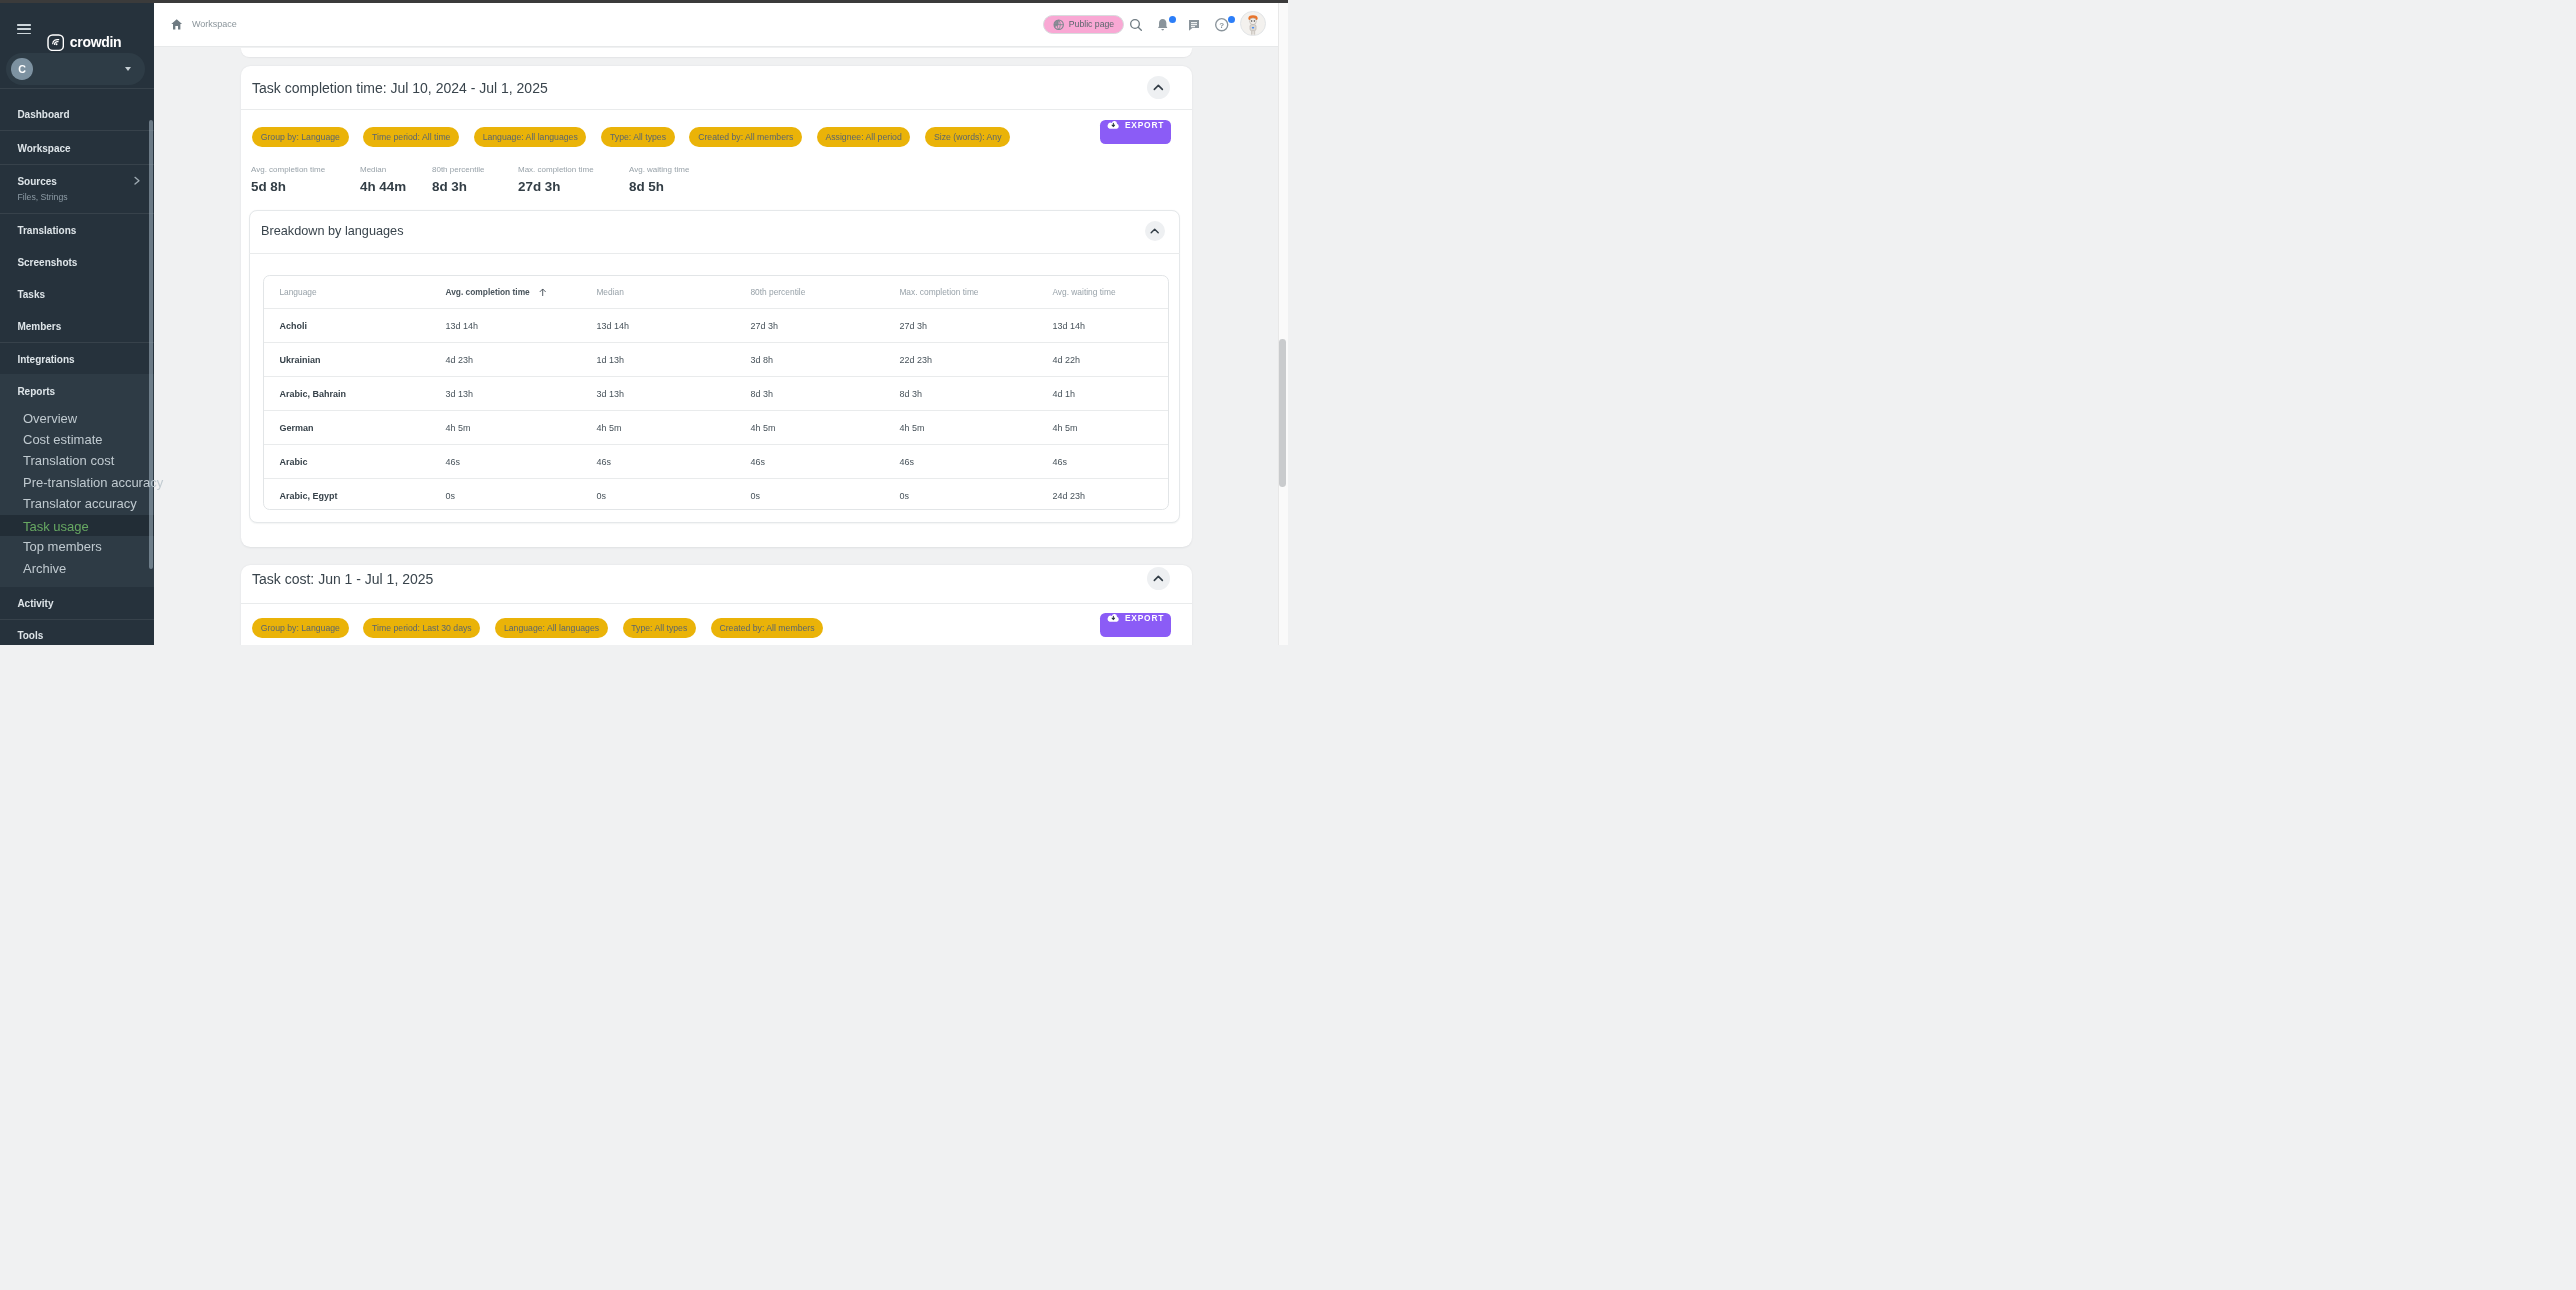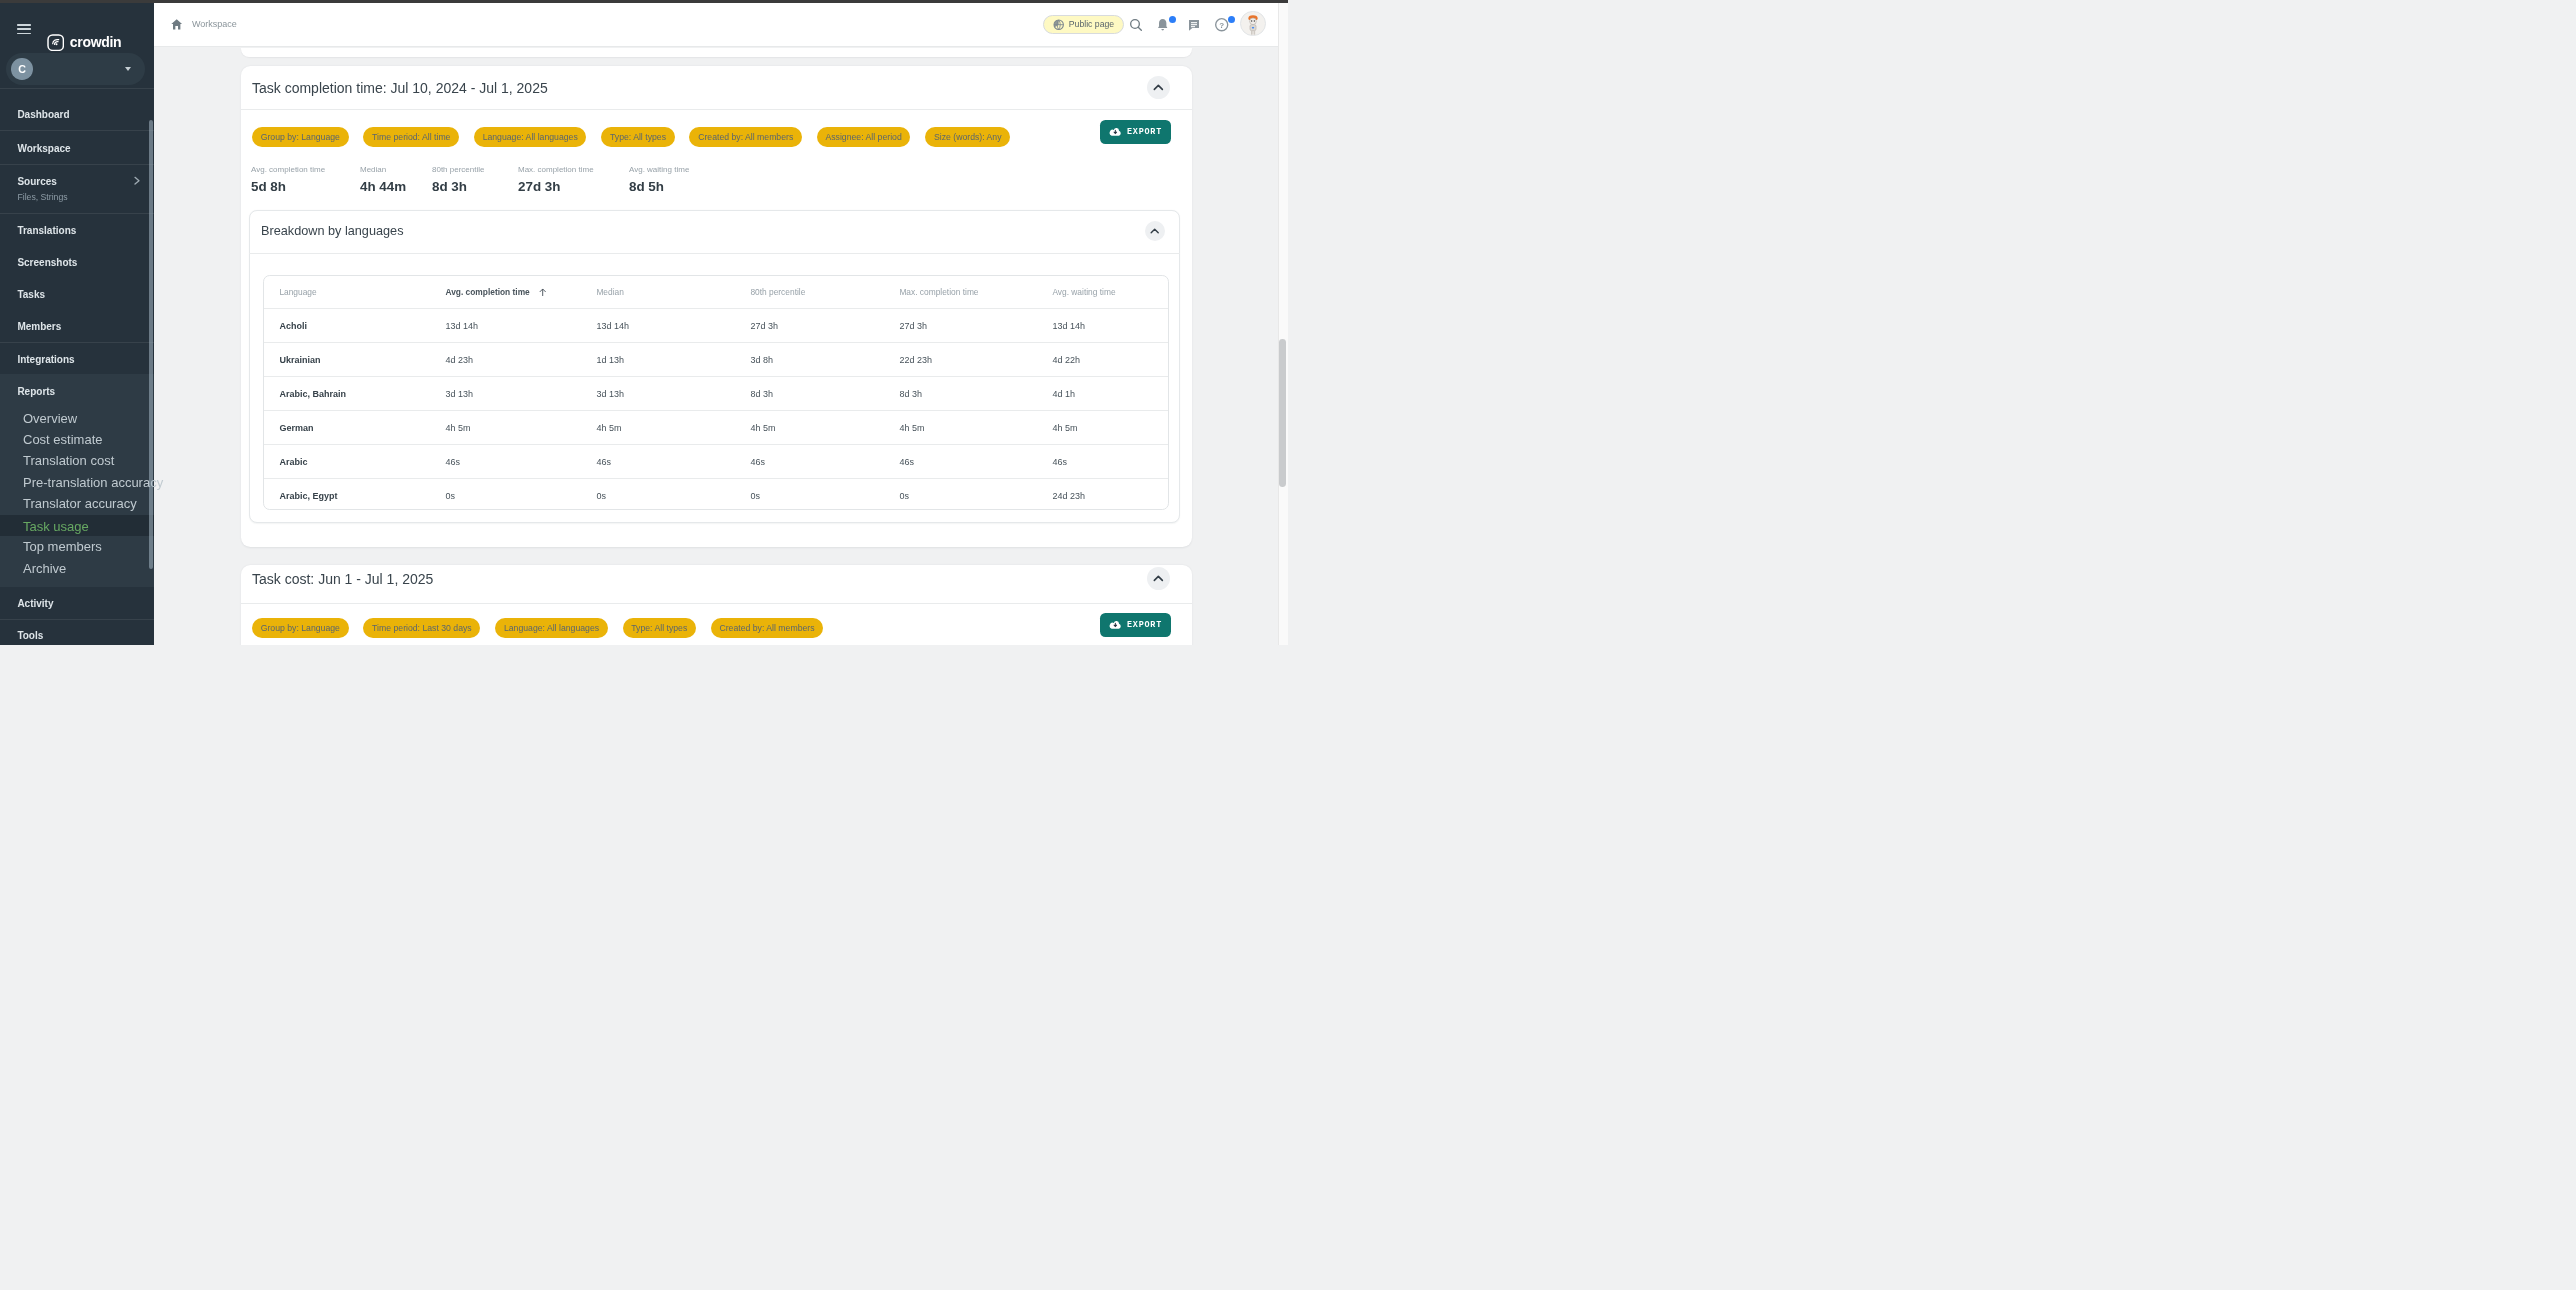--- a/index.html
+++ b/index.html
@@ -13,21 +13,21 @@
   .abs { position:absolute; }
 
   
   #top-strip { left:0; top:0; width:1288px; height:2.7px; background:#3b3b3b; }
 
   
   #topbar { left:154px; top:2.7px; width:1124px; height:44px; background:#ffffff; border-bottom:0.7px solid #e7e9ea; }
   #home-icon { left:170px; top:18px; width:13.4px; height:13.4px; cursor:pointer; }
   #breadcrumb { left:192px; top:19.4px; font-size:9px; color:#8b959b; cursor:pointer; }
   #public-page-btn { left:1043px; top:14.8px; height:19.4px; display:flex; align-items:center; gap:4.7px;
-     padding:0 8.7px; border:0.7px solid #d8dbdd; border-radius:10px; background:#fef9c3; cursor:pointer; }
+     padding:0 8.7px; border:0.7px solid #d8dbdd; border-radius:10px; background:#f9a8d4; cursor:pointer; }
   #public-page-btn span { font-size:8.7px; color:#5a656c; }
   .tb-icon { cursor:pointer; }
   .blue-dot { width:7.4px; height:7.4px; border-radius:50%; background:#2c7ef8; }
   #avatar { left:1240px; top:10.7px; width:25.5px; height:25.5px; border-radius:50%; background:#f3f1ee;
      border:0.7px solid #e2e5e7; overflow:hidden; cursor:pointer; }
 
   
   #sidebar { left:0; top:2.7px; width:154px; height:642px; background:#26323c; }
   #hamburger { left:17.4px; top:21.5px; width:13.4px; height:10px; display:flex; flex-direction:column; justify-content:space-between; cursor:pointer; }
   #hamburger div { height:1.6px; background:#cdd6db; border-radius:0.7px; }
@@ -65,22 +65,22 @@
   #div1 { left:241px; top:109px; width:951px; }
   #div2 { left:249px; top:253px; width:931px; }
   #div3 { left:241px; top:603px; width:951px; }
 
   .chips { display:flex; gap:14.8px; }
   #chips1 { left:252px; top:127px; }
   #chips2 { left:252px; top:618px; }
   .chip { height:20px; display:flex; align-items:center; padding:0 8.7px; background:#eab308;
      border-radius:10px; font-size:8.7px; color:#5b666d; cursor:pointer; white-space:nowrap; }
 
-  .export-btn { width:71px; height:23.5px; background:#0f766e; border:none; border-radius:5.4px;
-     display:flex; align-items:center; justify-content:center; gap:5.4px; cursor:pointer;font-family:Liberation Mono, monospace; }
+  .export-btn { width:71px; height:23.5px; background:#8b5cf6; border:none; border-radius:5.4px;
+     display:flex; justify-content:center; gap:5.4px; cursor:pointer; }
   .export-btn span { color:#fff; font-size:8.4px; font-weight:bold; letter-spacing:0.8px; }
   #export1 { left:1100px; top:120px; }
   #export2 { left:1100px; top:613px; }
 
   .stat { top:165px; }
   .stat .lbl { font-size:8px; color:#98a2a9; }
   .stat .val { margin-top:4.7px; font-size:13.4px; font-weight:600; color:#333e46; }
 
   
   #inner-card { left:249px; top:210px; width:931px; height:313px; background:#fff;

